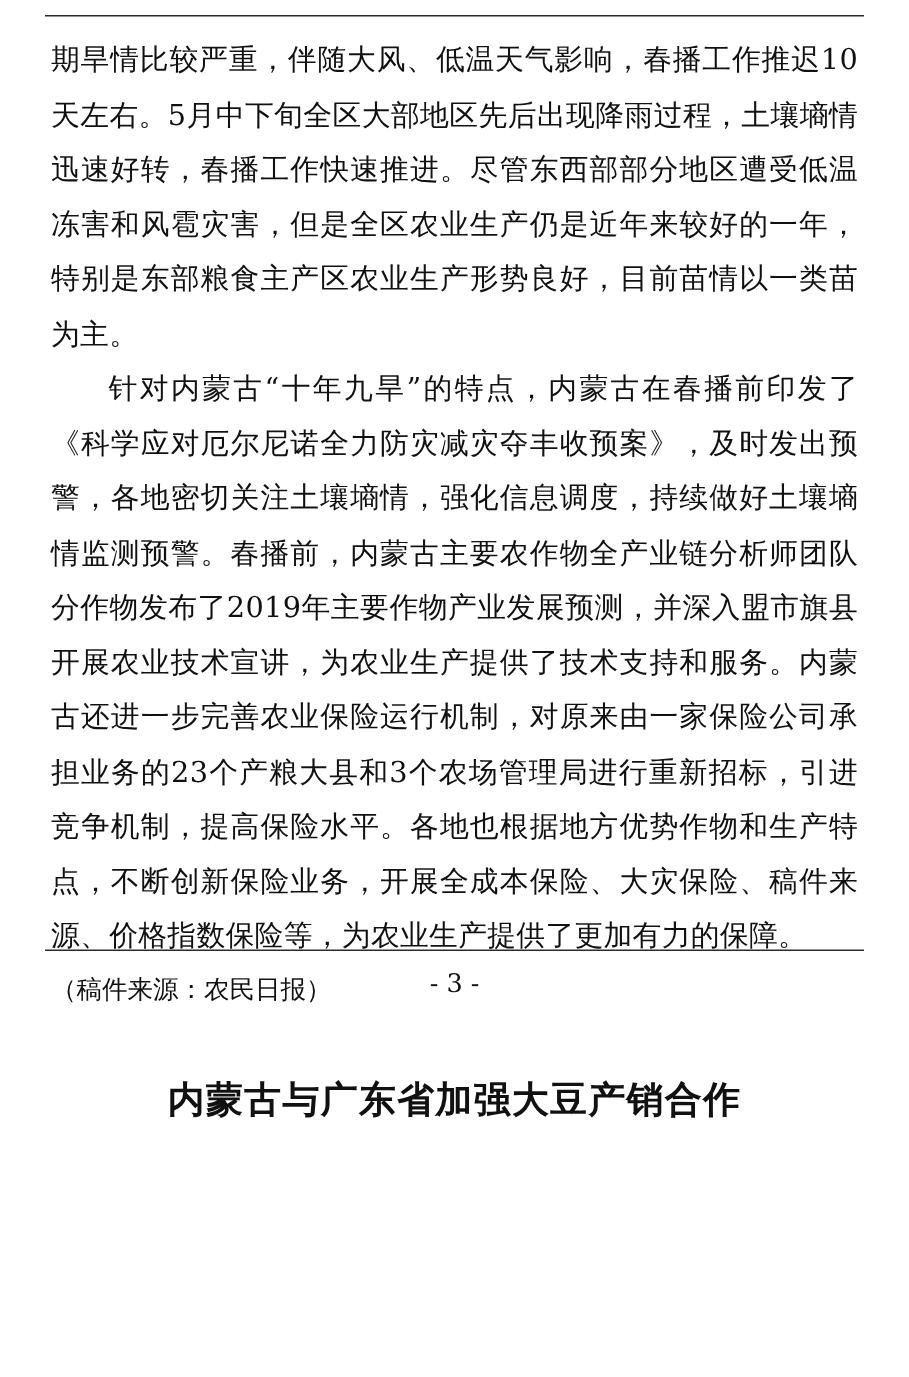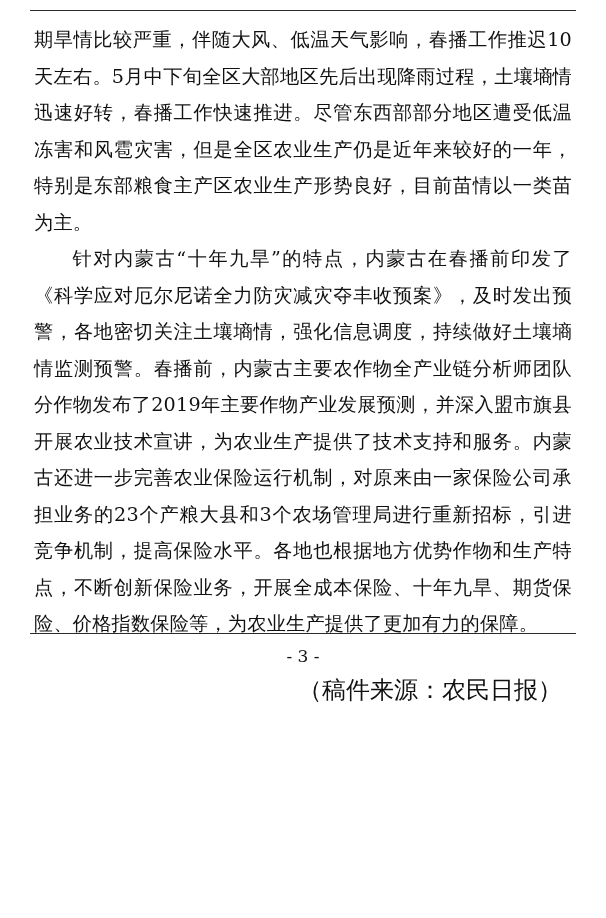--- a/index.html
+++ b/index.html
@@ -47,24 +47,23 @@
     text-justify: inter-ideograph;
     letter-spacing: 0.2px;
     text-indent: 2em;
     font-family: "DejaVu Serif", serif;
   }
   p.para.no-indent {
     text-indent: 0;
   }
 
   .source-line {
-    margin-top: 30px;
-    font-size: 24px;
+    margin-top: 0;
+    font-size: 17px;
     line-height: 34px;
-    text-align: right;
     padding-right: 10px;
     font-family: "DejaVu Serif", serif;
   }
 
   h2.section-title {
     margin: 36px 0 10px 0;
     font-size: 24.5px;
     line-height: 40px;
     text-align: center;
     font-weight: bold;
@@ -87,24 +86,25 @@
 <body>
 
 <div class="page">
 
   <div class="rule rule-top"></div>
 
   <div class="body-area">
 
     <p class="para no-indent">期旱情比较严重，伴随大风、低温天气影响，春播工作推迟10天左右。5月中下旬全区大部地区先后出现降雨过程，土壤墒情迅速好转，春播工作快速推进。尽管东西部部分地区遭受低温冻害和风雹灾害，但是全区农业生产仍是近年来较好的一年，特别是东部粮食主产区农业生产形势良好，目前苗情以一类苗为主。</p>
 
-    <p class="para">针对内蒙古“十年九旱”的特点，内蒙古在春播前印发了《科学应对厄尔尼诺全力防灾减灾夺丰收预案》，及时发出预警，各地密切关注土壤墒情，强化信息调度，持续做好土壤墒情监测预警。春播前，内蒙古主要农作物全产业链分析师团队分作物发布了2019年主要作物产业发展预测，并深入盟市旗县开展农业技术宣讲，为农业生产提供了技术支持和服务。内蒙古还进一步完善农业保险运行机制，对原来由一家保险公司承担业务的23个产粮大县和3个农场管理局进行重新招标，引进竞争机制，提高保险水平。各地也根据地方优势作物和生产特点，不断创新保险业务，开展全成本保险、十年九旱、期货保险、价格指数保险等，为农业生产提供了更加有力的保障。</p>
+    <p class="para">针对内蒙古“十年九旱”的特点，内蒙古在春播前印发了《科学应对厄尔尼诺全力防灾减灾夺丰收预案》，及时发出预警，各地密切关注土壤墒情，强化信息调度，持续做好土壤墒情监测预警。春播前，内蒙古主要农作物全产业链分析师团队分作物发布了2019年主要作物产业发展预测，并深入盟市旗县开展农业技术宣讲，为农业生产提供了技术支持和服务。内蒙古还进一步完善农业保险运行机制，对原来由一家保险公司承担业务的23个产粮大县和3个农场管理局进行重新招标，引进竞争机制，提高保险水平。各地也根据地方优势作物和生产特点，不断创新保险业务，开展全成本保险、大灾保险、稿件来源、价格指数保险等，为农业生产提供了更加有力的保障。</p>
 
     <div class="source-line">（稿件来源：农民日报）</div>
 
+    <h2 class="section-title">内蒙古与广东省加强大豆产销合作</h2>
 
 
   </div>
 
   <div class="rule rule-bottom"></div>
 
   <div class="page-number">- 3 -</div>
 
 </div>
 

